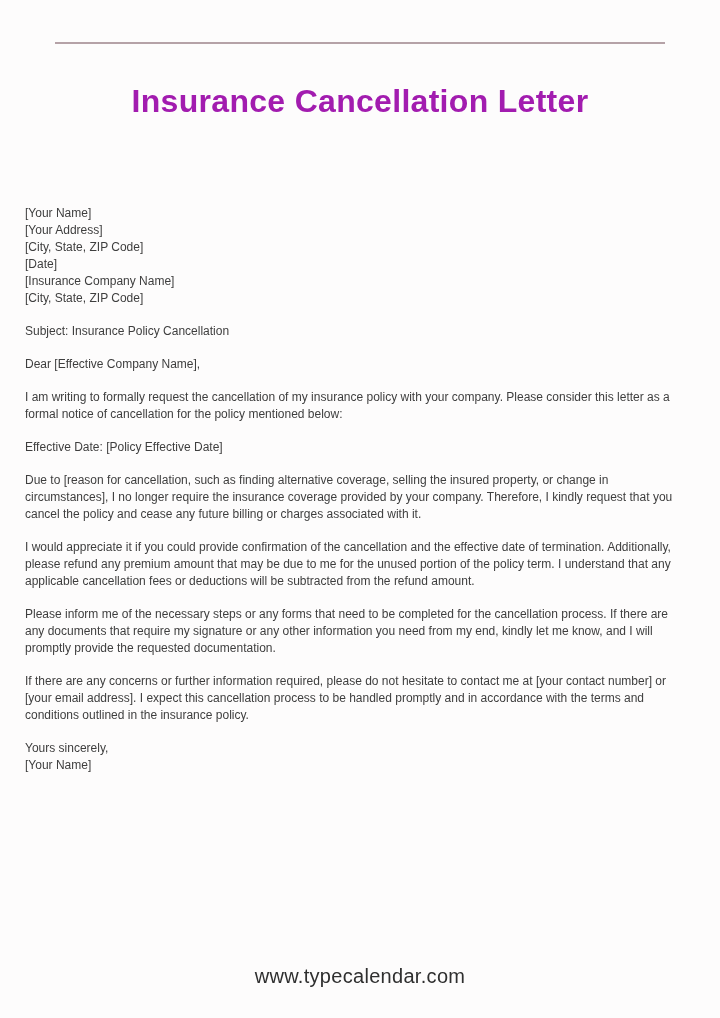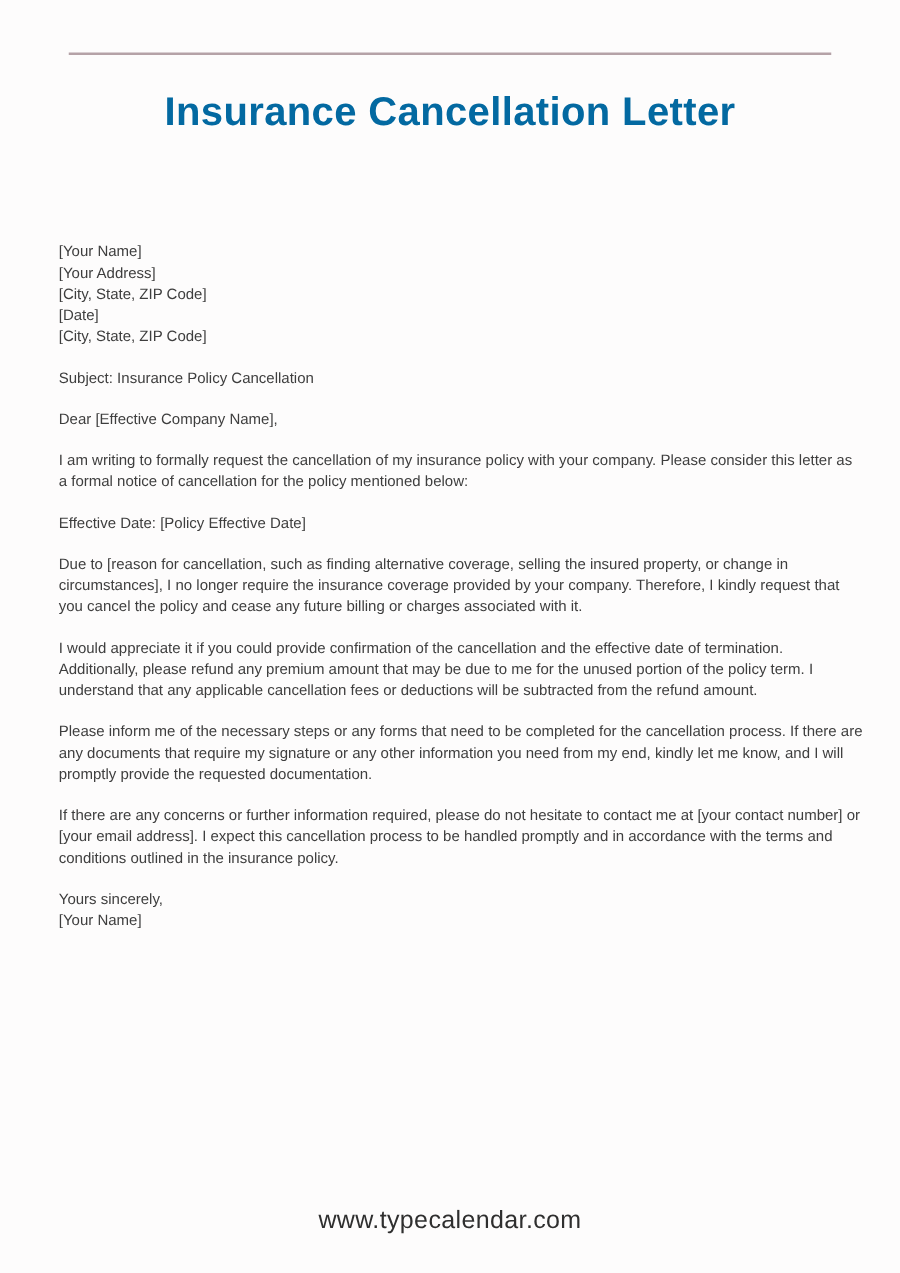--- a/index.html
+++ b/index.html
@@ -13,31 +13,31 @@
     color: #3e3e3e;
     overflow: hidden;
   }
   .top-rule {
     width: 610px;
     height: 2px;
     margin: 42px auto 0 auto;
     background: #b5a2a7;
   }
   .title {
-    margin-top: 27px;
+    margin-top: 39px;
     text-align: center;
     font-size: 32px;
     line-height: 1.15;
     font-weight: 700;
     letter-spacing: 0.3px;
-    color: #0369a1;
+    color: #a21caf;
   }
   .letter {
     margin-top: 85px;
-    padding: 0 30px 0 47px;
+    padding: 0 30px 0 25px;
     font-size: 12px;
     line-height: 17px;
   }
   .letter p, .letter .block { margin-top: 16px; }
   .letter .no-gap { margin-top: 0; }
   .address-block { margin-top: 0; }
   .footer {
     position: absolute;
     left: 0;
     bottom: 30px;
@@ -59,20 +59,21 @@
 
   <h1 class="title">Insurance Cancellation Letter</h1>
 
   <div class="letter">
 
     <div class="block address-block">
       <div>[Your Name]</div>
       <div>[Your Address]</div>
       <div>[City, State, ZIP Code]</div>
       <div>[Date]</div>
+      <div>[Insurance Company Name]</div>
       <div>[City, State, ZIP Code]</div>
     </div>
 
     <p class="subject">Subject: Insurance Policy Cancellation</p>
 
     <p>Dear [Effective Company Name],</p>
 
     <p>I am writing to formally request the cancellation of my insurance policy with your company. Please consider this letter as a formal notice of cancellation for the policy mentioned below:</p>
 
     <div class="block">

